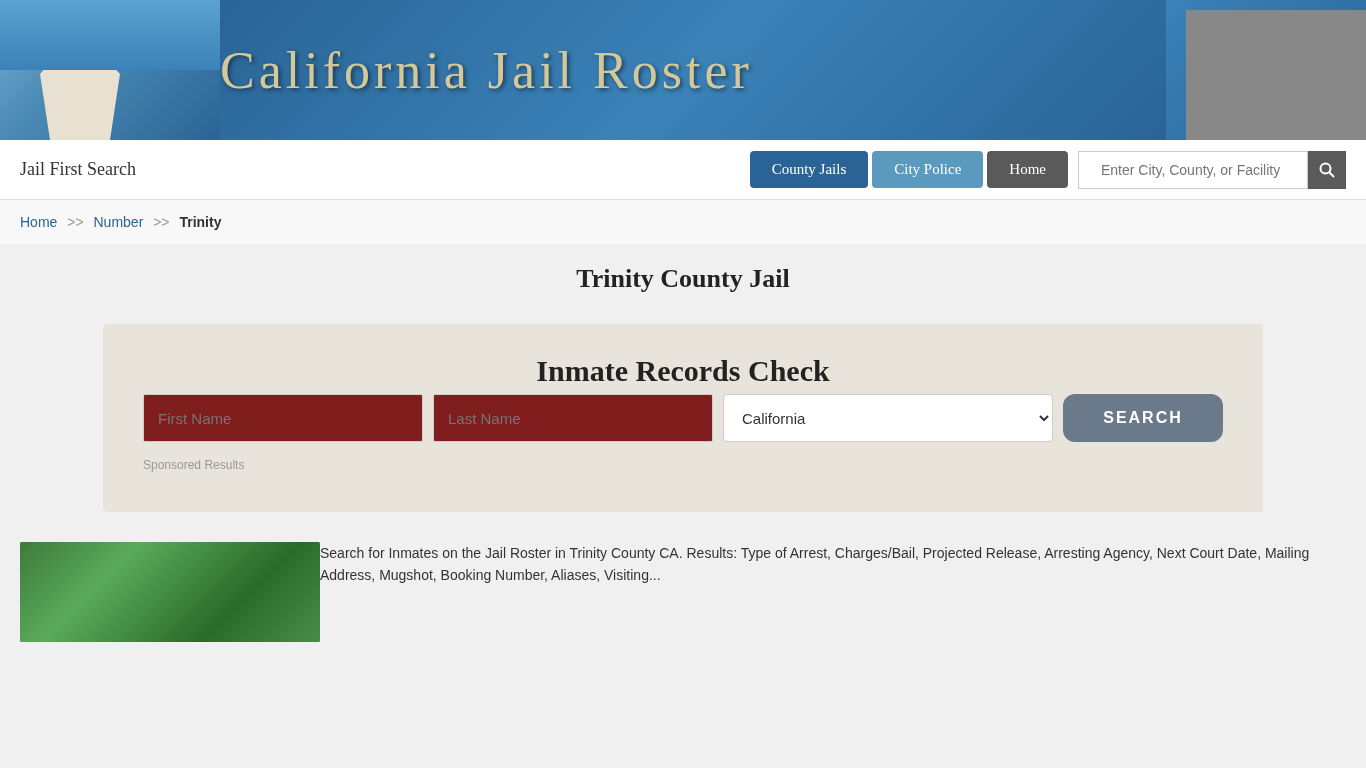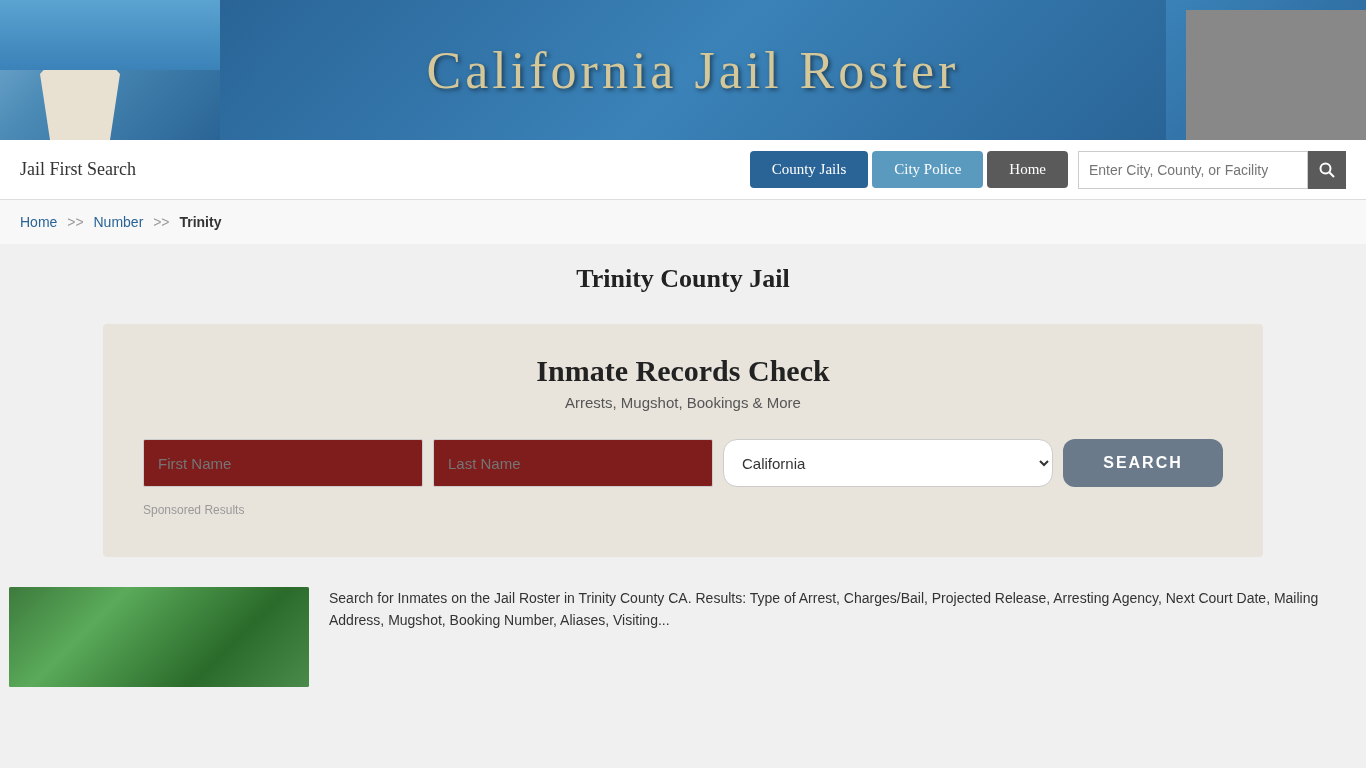--- a/index.html
+++ b/index.html
@@ -35,21 +35,20 @@
       position: absolute;
       top: 0; left: 0; right: 0;
       height: 70px;
       background: linear-gradient(180deg, #5ba3d0 0%, #3a82b8 100%);
     }
     .banner-center {
       flex: 1;
       background: linear-gradient(135deg, #2a6496 0%, #3a82b8 50%, #2a6496 100%);
       display: flex;
       align-items: center;
-      justify-content: center;
     }
     .banner-title {
       font-family: 'Palatino Linotype', Palatino, serif;
       font-size: 52px;
       color: #d4c89a;
       letter-spacing: 4px;
       text-shadow: 2px 2px 4px rgba(0,0,0,0.5);
       font-weight: normal;
     }
     .banner-right {
@@ -110,21 +109,21 @@
     }
     .search-bar {
       display: flex;
       align-items: center;
       margin-left: 10px;
     }
     .search-input {
       width: 230px;
       height: 38px;
       border: 1px solid #ccc;
-      padding: 0 10px;
+      padding: 0 22px;
       font-size: 14px;
       outline: none;
     }
     .search-btn {
       width: 38px;
       height: 38px;
       background: #5a5a5a;
       border: none;
       cursor: pointer;
       display: flex;
@@ -198,21 +197,21 @@
       color: #999;
       background: #7f1d1d;
     }
     .records-select {
       flex: 1.2;
       height: 48px;
       border: 1px solid #ccc;
       padding: 0 14px;
       font-size: 15px;
       font-family: Arial, sans-serif;
-      border-radius: 14px;
+      border-radius: 4px;
       outline: none;
       background: #fff;
       color: #333;
       cursor: pointer;
     }
     .records-search-btn {
       height: 48px;
       padding: 0 30px;
       background: #6a7a8a;
       color: #fff;
@@ -229,22 +228,21 @@
     .sponsored {
       font-size: 12px;
       color: #999;
       margin-top: 16px;
       font-family: Arial, sans-serif;
     }
 
     
     .bottom-section {
       display: flex;
-      gap: 20px;
-      padding: 20px 9px 0;
+      padding: 20px 20px 0;
       margin-top: 10px;
     }
     .bottom-image {
       width: 300px;
       height: 100px;
       background: linear-gradient(135deg, #4a8a4a 0%, #2a6a2a 40%, #5aaa5a 60%, #3a7a3a 100%);
       flex-shrink: 0;
       border-radius: 2px;
       overflow: hidden;
       position: relative;
@@ -296,21 +294,20 @@
   <span class="sep">&gt;&gt;</span>
   <a href="#">Number</a>
   <span class="sep">&gt;&gt;</span>
   <span class="current">Trinity</span>
 </div>
 
 <h1 class="page-title">Trinity County Jail</h1>
 
 <div class="records-box">
   <div class="records-box-title">Inmate Records Check</div>
-  <div class="records-box-sub">Arrests, Mugshot, Bookings &amp; More</div>
   <div class="records-form">
     <input type="text" class="records-input" placeholder="First Name" style="">
     <input type="text" class="records-input" placeholder="Last Name" style="">
     <select class="records-select">
     <option value="Alabama">Alabama</option><option value="Alaska">Alaska</option><option value="Arizona">Arizona</option><option value="Arkansas">Arkansas</option><option value="California" selected="">California</option><option value="Colorado">Colorado</option><option value="Connecticut">Connecticut</option><option value="Delaware">Delaware</option><option value="Florida">Florida</option><option value="Georgia">Georgia</option><option value="Hawaii">Hawaii</option><option value="Idaho">Idaho</option><option value="Illinois">Illinois</option><option value="Indiana">Indiana</option><option value="Iowa">Iowa</option><option value="Kansas">Kansas</option><option value="Kentucky">Kentucky</option><option value="Louisiana">Louisiana</option><option value="Maine">Maine</option><option value="Maryland">Maryland</option><option value="Massachusetts">Massachusetts</option><option value="Michigan">Michigan</option><option value="Minnesota">Minnesota</option><option value="Mississippi">Mississippi</option><option value="Missouri">Missouri</option><option value="Montana">Montana</option><option value="Nebraska">Nebraska</option><option value="Nevada">Nevada</option><option value="New Hampshire">New Hampshire</option><option value="New Jersey">New Jersey</option><option value="New Mexico">New Mexico</option><option value="New York">New York</option><option value="North Carolina">North Carolina</option><option value="North Dakota">North Dakota</option><option value="Ohio">Ohio</option><option value="Oklahoma">Oklahoma</option><option value="Oregon">Oregon</option><option value="Pennsylvania">Pennsylvania</option><option value="Rhode Island">Rhode Island</option><option value="South Carolina">South Carolina</option><option value="South Dakota">South Dakota</option><option value="Tennessee">Tennessee</option><option value="Texas">Texas</option><option value="Utah">Utah</option><option value="Vermont">Vermont</option><option value="Virginia">Virginia</option><option value="Washington">Washington</option><option value="West Virginia">West Virginia</option><option value="Wisconsin">Wisconsin</option><option value="Wyoming">Wyoming</option></select>
     <button class="records-search-btn">SEARCH</button>
   </div>
   <div class="sponsored">Sponsored Results</div>
 </div>
 

